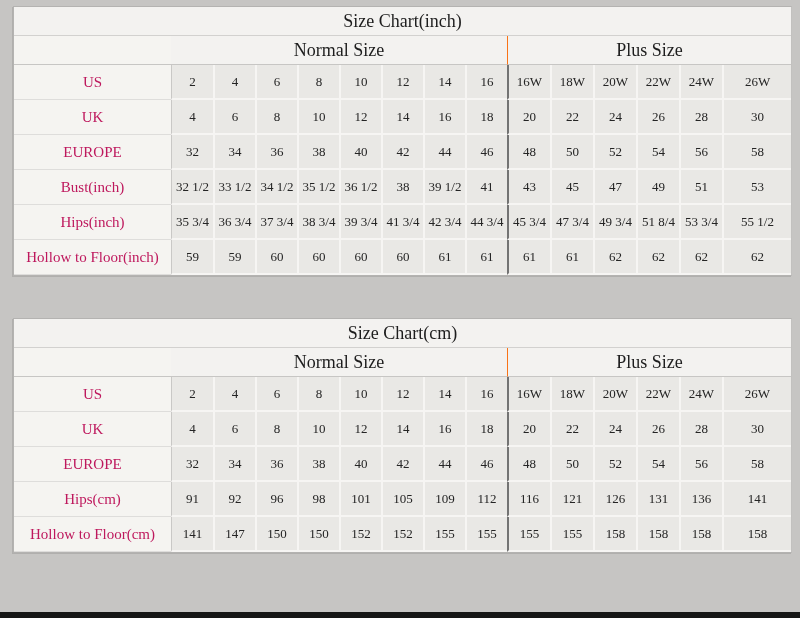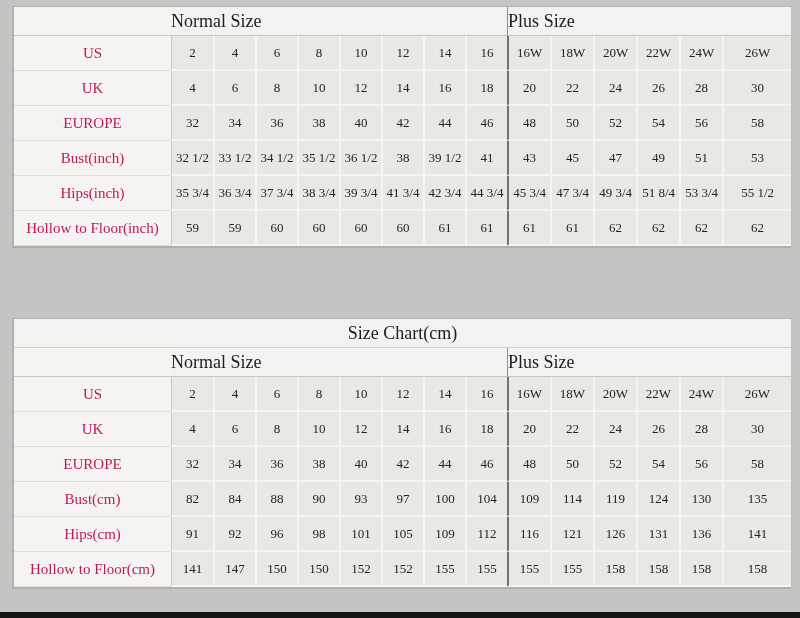--- a/index.html
+++ b/index.html
@@ -33,21 +33,21 @@
   .t-title {
     background: #f3f2f0;
     text-align: center;
     font-size: 18px;
     color: #1d1d1d;
     height: 28px;
     border-bottom: 1px solid #d2d1cf;
   }
   .band {
     background: #f3f2f0;
-    text-align: left;
+    text-align: center;
     font-size: 18px;
     color: #1d1d1d;
     height: 28px;
     border-bottom: 1px solid #c7c6c4;
   }
   .band-corner {
     background: #f5f4f1;
     border-bottom: 1px solid #c7c6c4;
   }
   .band-plus { border-left: 1px solid #f97316; }
@@ -98,20 +98,23 @@
           <col style="width:42px">
           <col style="width:42px">
         <col style="width:43px">
           <col style="width:43px">
           <col style="width:43px">
           <col style="width:43px">
         <col style="width:43px">
           <col style="width:69px">
       </colgroup>
       <tbody>
+        <tr>
+          <td class="t-title" colspan="15">Size Chart(inch)</td>
+        </tr>
         <tr>
           <td class="band-corner"></td>
           <td class="band" colspan="8">Normal Size</td>
           <td class="band band-plus" colspan="6">Plus Size</td>
         </tr>
       </tbody>
       <tbody>
           <tr>
             <th class="row-label">US</th>
             <td class="cell first-data">2</td>
@@ -293,37 +296,20 @@
             <td class="cell">44</td>
             <td class="cell">46</td>
             <td class="cell plus-start">48</td>
             <td class="cell">50</td>
             <td class="cell">52</td>
             <td class="cell">54</td>
             <td class="cell">56</td>
             <td class="cell">58</td>
           </tr>
           <tr>
-            <th class="row-label">Bust(cm)</th>
-            <td class="cell first-data">82</td>
-            <td class="cell">84</td>
-            <td class="cell">88</td>
-            <td class="cell">90</td>
-            <td class="cell">93</td>
-            <td class="cell">97</td>
-            <td class="cell">100</td>
-            <td class="cell">104</td>
-            <td class="cell plus-start">109</td>
-            <td class="cell">114</td>
-            <td class="cell">119</td>
-            <td class="cell">124</td>
-            <td class="cell">130</td>
-            <td class="cell">135</td>
-          </tr>
-          <tr>
             <th class="row-label">Hips(cm)</th>
             <td class="cell first-data">91</td>
             <td class="cell">92</td>
             <td class="cell">96</td>
             <td class="cell">98</td>
             <td class="cell">101</td>
             <td class="cell">105</td>
             <td class="cell">109</td>
             <td class="cell">112</td>
             <td class="cell plus-start">116</td>

